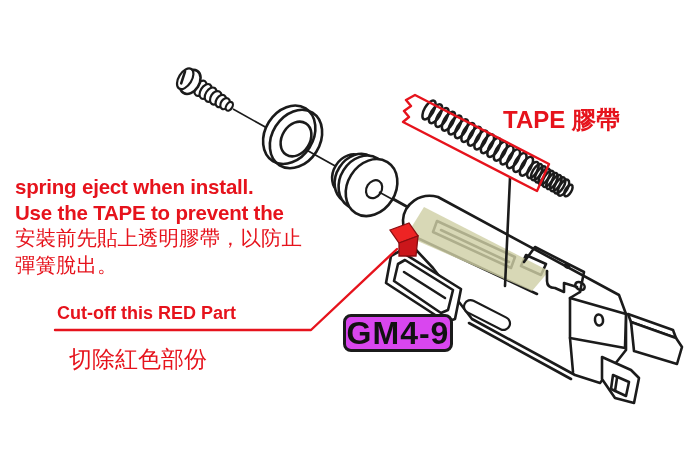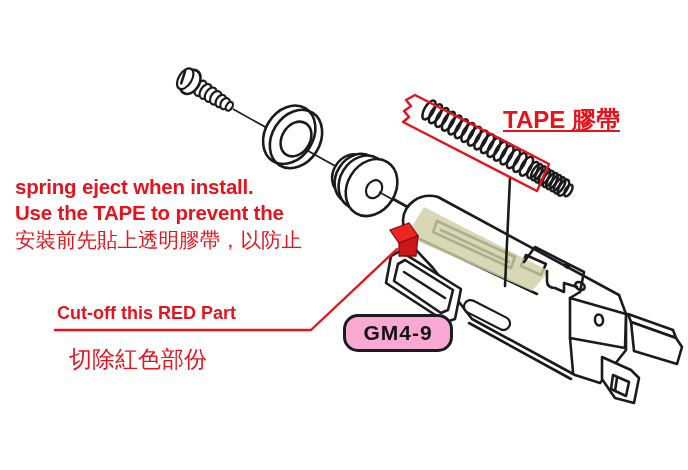--- a/index.html
+++ b/index.html
@@ -10,29 +10,29 @@
   }
   html,body{margin:0;padding:0;background:#888;}
   .canvas{
     position:relative;width:688px;height:470px;background:var(--bg);
     font-family:"Liberation Sans", sans-serif;overflow:hidden;
   }
   .canvas svg{position:absolute;left:0;top:0;}
   .lbl{position:absolute;color:var(--red);white-space:nowrap;}
   .note{left:15px;top:174px;line-height:26px;}
   .note .en{font-size:20.5px;font-weight:bold;letter-spacing:-0.2px;}
-  .note .zh{font-size:20.5px;line-height:27px;}
-  .tapelbl{left:503px;top:104px;font-size:24px;font-weight:bold;text-decoration:underline;}
+  .note .zh{font-size:20.5px;line-height:27px;font-family:Liberation Mono, monospace;}
+  .tapelbl{left:503px;top:104px;font-size:24px;font-weight:bold;}
   .cut-en{left:57px;top:303px;font-size:18px;font-weight:bold;}
   .cut-zh{left:57px;top:344px;font-size:23px;margin-left:12px;}
   .gmbox{
     position:absolute;left:343px;top:314px;width:104px;height:32px;
-    border:3px solid var(--ink);border-radius:15px;background:#f9a8d4;
+    border:3px solid var(--ink);border-radius:8px;background:#d946ef;
     display:flex;align-items:center;justify-content:center;
-    font-size:21px;font-weight:bold;color:#111;letter-spacing:1px;
+    font-size:32px;font-weight:bold;color:#111;letter-spacing:1px;
   }
   
   .ln{fill:none;stroke:var(--ink);stroke-width:2.6;stroke-linejoin:round;stroke-linecap:round;}
   .thin{fill:none;stroke:var(--ink);stroke-width:1.6;}
   .wht{fill:#fff;stroke:var(--ink);stroke-width:2.6;stroke-linejoin:round;}
   .wht2{fill:#fff;stroke:var(--ink);stroke-width:2.2;stroke-linejoin:round;}
   .redln{fill:none;stroke:var(--red);stroke-width:2.4;stroke-linejoin:round;stroke-linecap:round;}
 </style>
 </head>
 <body>
@@ -143,20 +143,21 @@
 
     <path class="redln" stroke-width="2.2" d="M 415,95 L 549,164 L 537,191 L 403,122 L 409,117 L 404,111 L 411,106 L 406,100 Z"></path>
 
     <path class="redln" d="M 55,330 L 311,330 L 397,249"></path>
   </svg>
 
   <div class="lbl note">
     <div class="en">spring eject when install.</div>
     <div class="en">Use the TAPE to prevent the</div>
     <div class="zh">安裝前先貼上透明膠帶，以防止</div>
+    <div class="zh">彈簧脫出。</div>
   </div>
 
   <div class="lbl tapelbl">TAPE 膠帶</div>
 
   <div class="lbl cut-en">Cut-off this RED Part</div>
   <div class="lbl cut-zh">切除紅色部份</div>
 
   <div class="gmbox">
     <span>GM4-9</span>
   </div>

